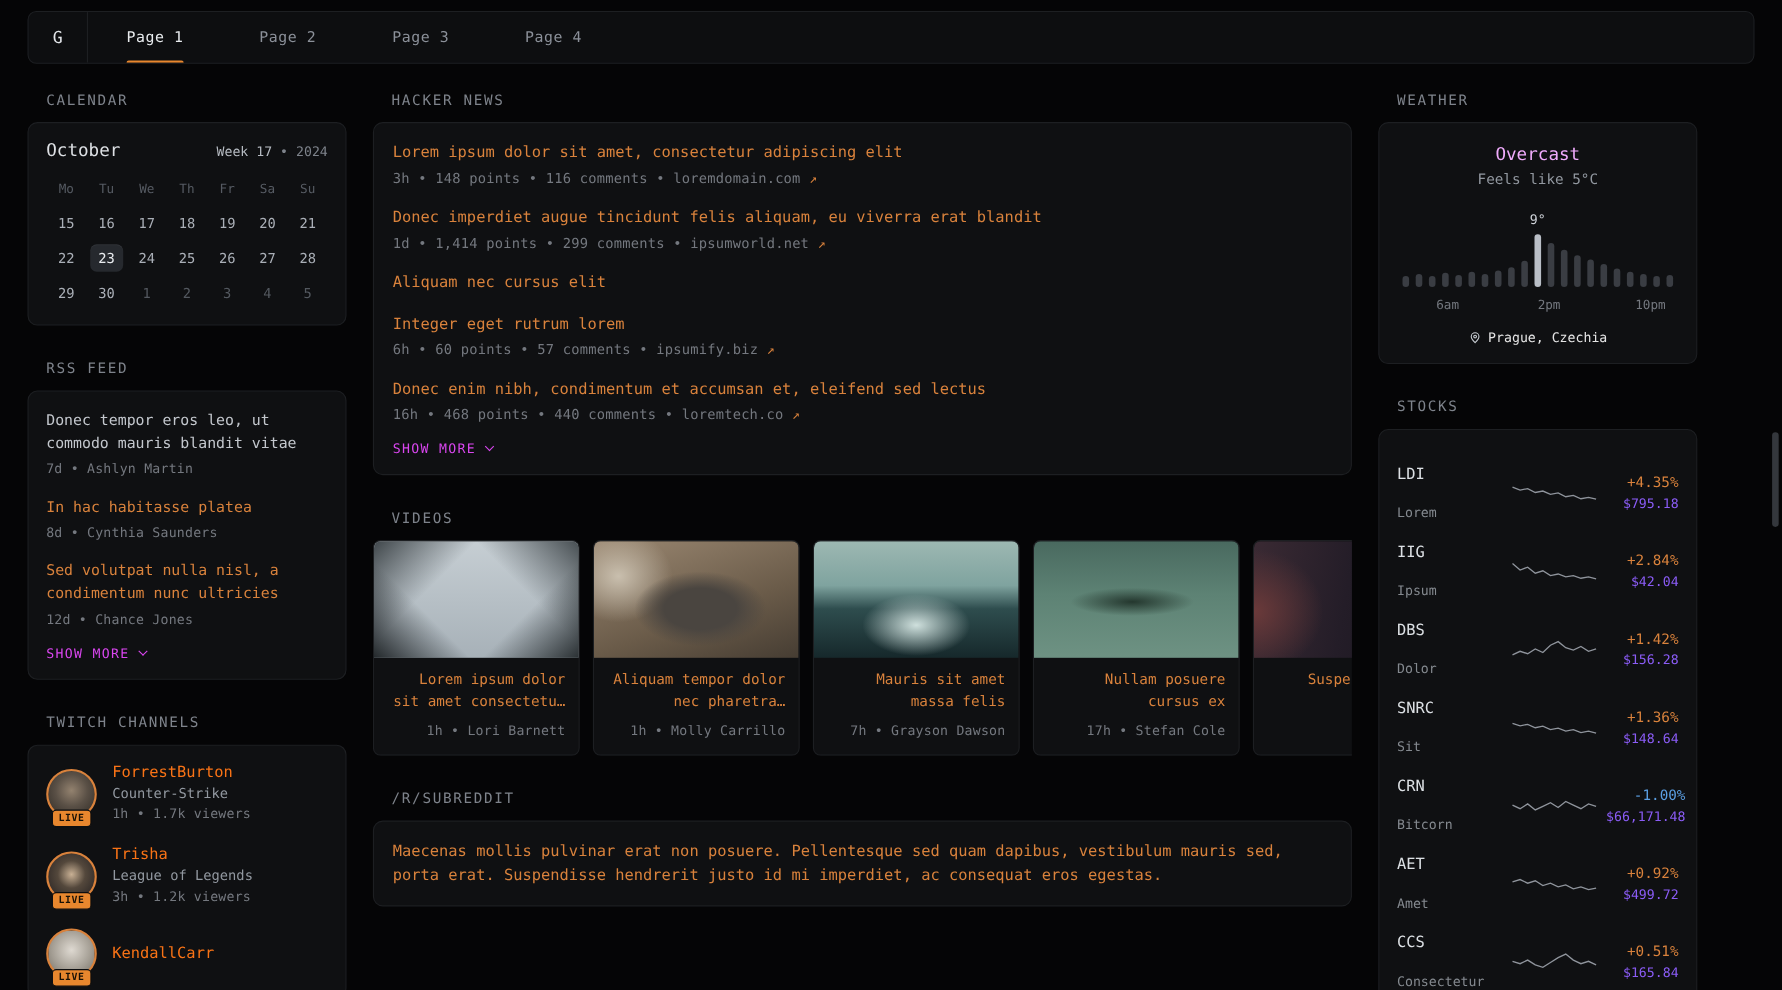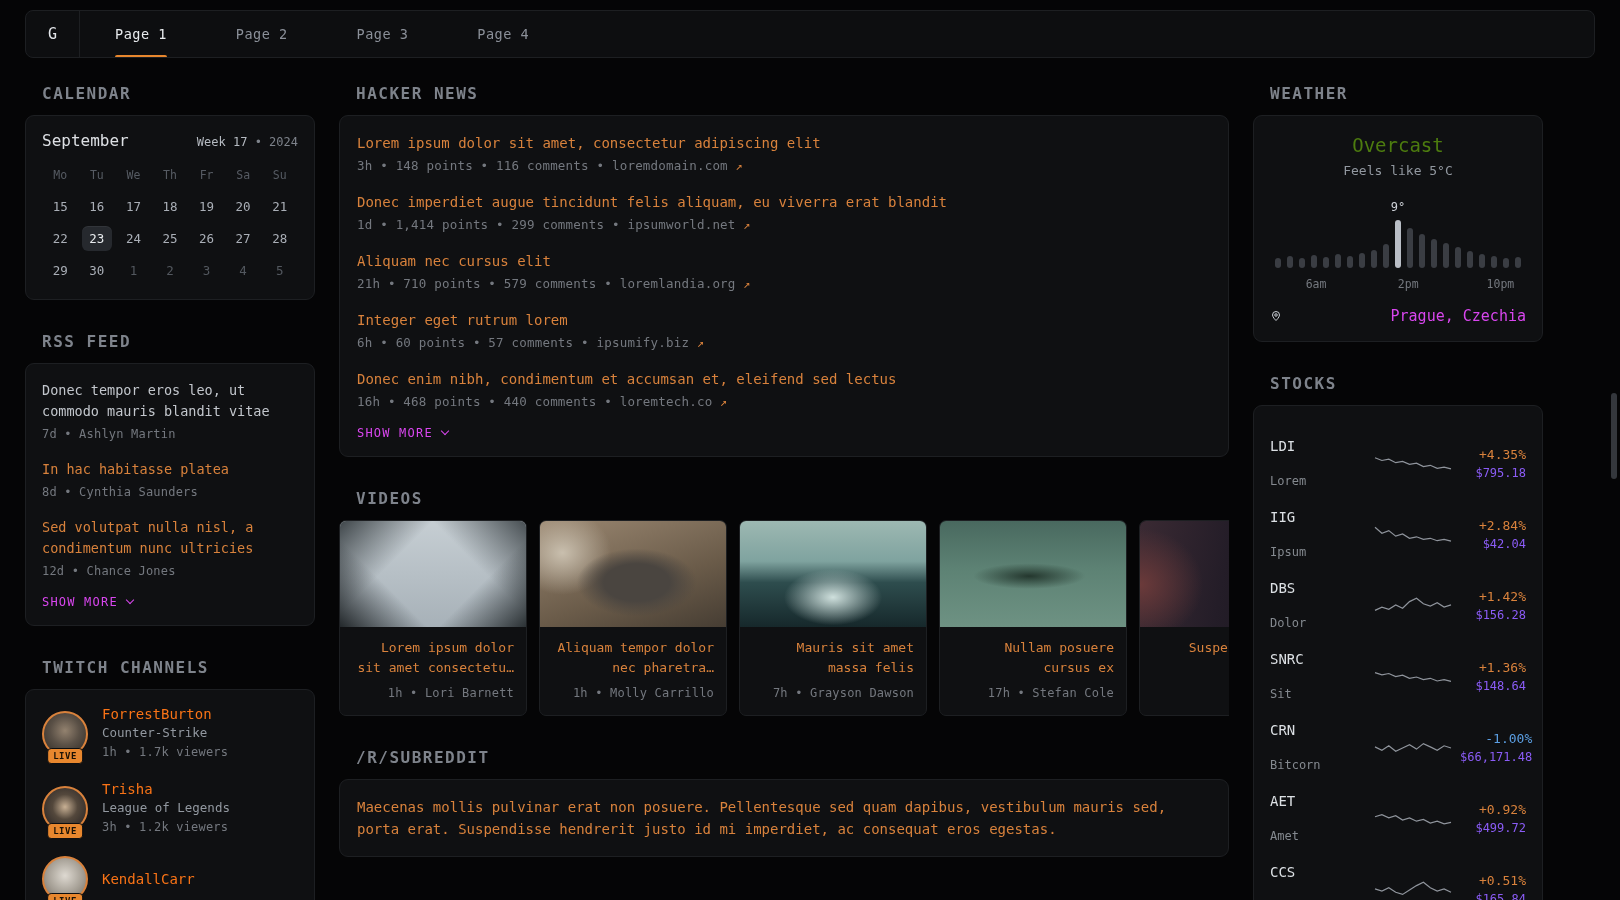--- a/index.html
+++ b/index.html
@@ -28,21 +28,21 @@
   .tab{position:relative;padding:0 17px;background:none;border:none;color:#8b9099;font:inherit;
        font-size:13.5px;cursor:pointer;display:flex;align-items:center;letter-spacing:.5px;}
   .tab.active{color:#e8ebee;}
   .tab.active::after{content:"";position:absolute;left:17px;right:17px;bottom:0;height:2px;
        background:var(--accent2);border-radius:2px 2px 0 0;}
 
   
   .content{display:grid;grid-template-columns:290px 890px 290px;column-gap:24px;
            padding:26px 0 0 25px;align-items:start;}
   section + section{margin-top:32px;}
-  .sec-label{font-size:16px;font-weight:bold;letter-spacing:1.5px;color:var(--label);
+  .sec-label{font-size:13px;font-weight:normal;letter-spacing:1.5px;color:var(--label);
              margin:0 0 12px 17px;}
   .card{background:var(--card);border:1px solid var(--border);border-radius:9px;}
   .meta{font-size:12px;line-height:18px;color:var(--muted);margin-top:3px;letter-spacing:.2px;}
   a{text-decoration:none;}
 
   
   .calendar-card{padding:15px 16px 16px;}
   .cal-head{display:flex;justify-content:space-between;align-items:baseline;}
   .cal-month{font-size:16px;color:#dde0e4;}
   .cal-week{font-size:12px;color:#b6bbc2;}
@@ -112,31 +112,31 @@
       linear-gradient(180deg,#49695f 0%,#5d8274 45%,#6e9283 100%);}
   .thumb-5{background:
       radial-gradient(ellipse 90px 80px at 0% 60%, #6b3a3a 0%, rgba(107,58,58,0) 70%),
       linear-gradient(100deg,#3a2a33 0%,#241d28 45%,#15121a 100%);}
   .vbody{padding:11px 12px 13px;text-align:right;}
   .vtitle{display:block;font-size:13px;line-height:20px;color:var(--accent);min-height:40px;cursor:pointer;}
   .vbody .meta{margin-top:6px;}
 
   
   .weather-card{padding:18px 16px 16px;text-align:center;}
-  .w-cond{font-size:19px;color:#4d7c0f;}
+  .w-cond{font-size:16px;color:#f0abfc;}
   .w-feels{font-size:13px;color:var(--muted2);margin-top:7px;}
   .w-chart{position:relative;height:48px;margin-top:42px;display:flex;align-items:flex-end;
            justify-content:center;gap:6px;}
   .wbar{width:6px;background:#3a3d43;border-radius:3px;}
   .wbar.hl{background:#b9bec6;}
   .w-temp{position:absolute;top:-20px;transform:translateX(-50%);font-size:12px;color:#cfd3d9;}
   .w-times{position:relative;height:14px;margin-top:9px;}
   .wtime{position:absolute;transform:translateX(-50%);font-size:11.5px;color:var(--muted);top:0;}
-  .w-loc{margin-top:16px;display:flex;align-items:center;justify-content:space-between;gap:6px;
-         font-size:15px;color:#d946ef;}
+  .w-loc{margin-top:16px;display:flex;align-items:center;justify-content:center;gap:6px;
+         font-size:12px;color:#e5e5e5;}
 
   
   .stocks-card{padding:22px 0;}
   .stock-row{display:flex;align-items:center;padding:10px 16px;cursor:pointer;}
   .s-left{width:96px;flex:none;}
   .ticker{font-size:14px;color:#dce0e4;}
   .s-name{font-size:12px;color:#84898f;margin-top:20px;min-height:15px;}
   .spark{width:78px;height:26px;flex:none;margin:0 8px;stroke:#8f949c;fill:none;stroke-width:1.2;}
   .s-right{flex:1;text-align:right;}
   .change{font-size:13px;color:var(--accent);}
@@ -163,21 +163,21 @@
   </header>
 
   <main class="content">
 
     <div class="col">
 
       <section>
         <h2 class="sec-label">CALENDAR</h2>
         <div class="card calendar-card">
           <div class="cal-head">
-            <span class="cal-month">September</span>
+            <span class="cal-month">October</span>
             <span class="cal-week"><span>Week 17</span> <span class="dim">•</span> <span class="dim">2024</span></span>
           </div>
           <div class="cal-grid" id="cal-dow">
               <span class="cal-dow">Mo</span>
               <span class="cal-dow">Tu</span>
               <span class="cal-dow">We</span>
               <span class="cal-dow">Th</span>
               <span class="cal-dow">Fr</span>
               <span class="cal-dow">Sa</span>
               <span class="cal-dow">Su</span>
@@ -282,21 +282,20 @@
               <div class="post">
                 <a class="post-title">Lorem ipsum dolor sit amet, consectetur adipiscing elit</a>
                 <div class="meta"><span>3h • 148 points • 116 comments • </span><a class="domain">loremdomain.com <span class="arrow">↗</span></a></div>
               </div>
               <div class="post">
                 <a class="post-title">Donec imperdiet augue tincidunt felis aliquam, eu viverra erat blandit</a>
                 <div class="meta"><span>1d • 1,414 points • 299 comments • </span><a class="domain">ipsumworld.net <span class="arrow">↗</span></a></div>
               </div>
               <div class="post">
                 <a class="post-title">Aliquam nec cursus elit</a>
-                <div class="meta"><span>21h • 710 points • 579 comments • </span><a class="domain">loremlandia.org <span class="arrow">↗</span></a></div>
               </div>
               <div class="post">
                 <a class="post-title">Integer eget rutrum lorem</a>
                 <div class="meta"><span>6h • 60 points • 57 comments • </span><a class="domain">ipsumify.biz <span class="arrow">↗</span></a></div>
               </div>
               <div class="post">
                 <a class="post-title">Donec enim nibh, condimentum et accumsan et, eleifend sed lectus</a>
                 <div class="meta"><span>16h • 468 points • 440 comments • </span><a class="domain">loremtech.co <span class="arrow">↗</span></a></div>
               </div>
             </div>

